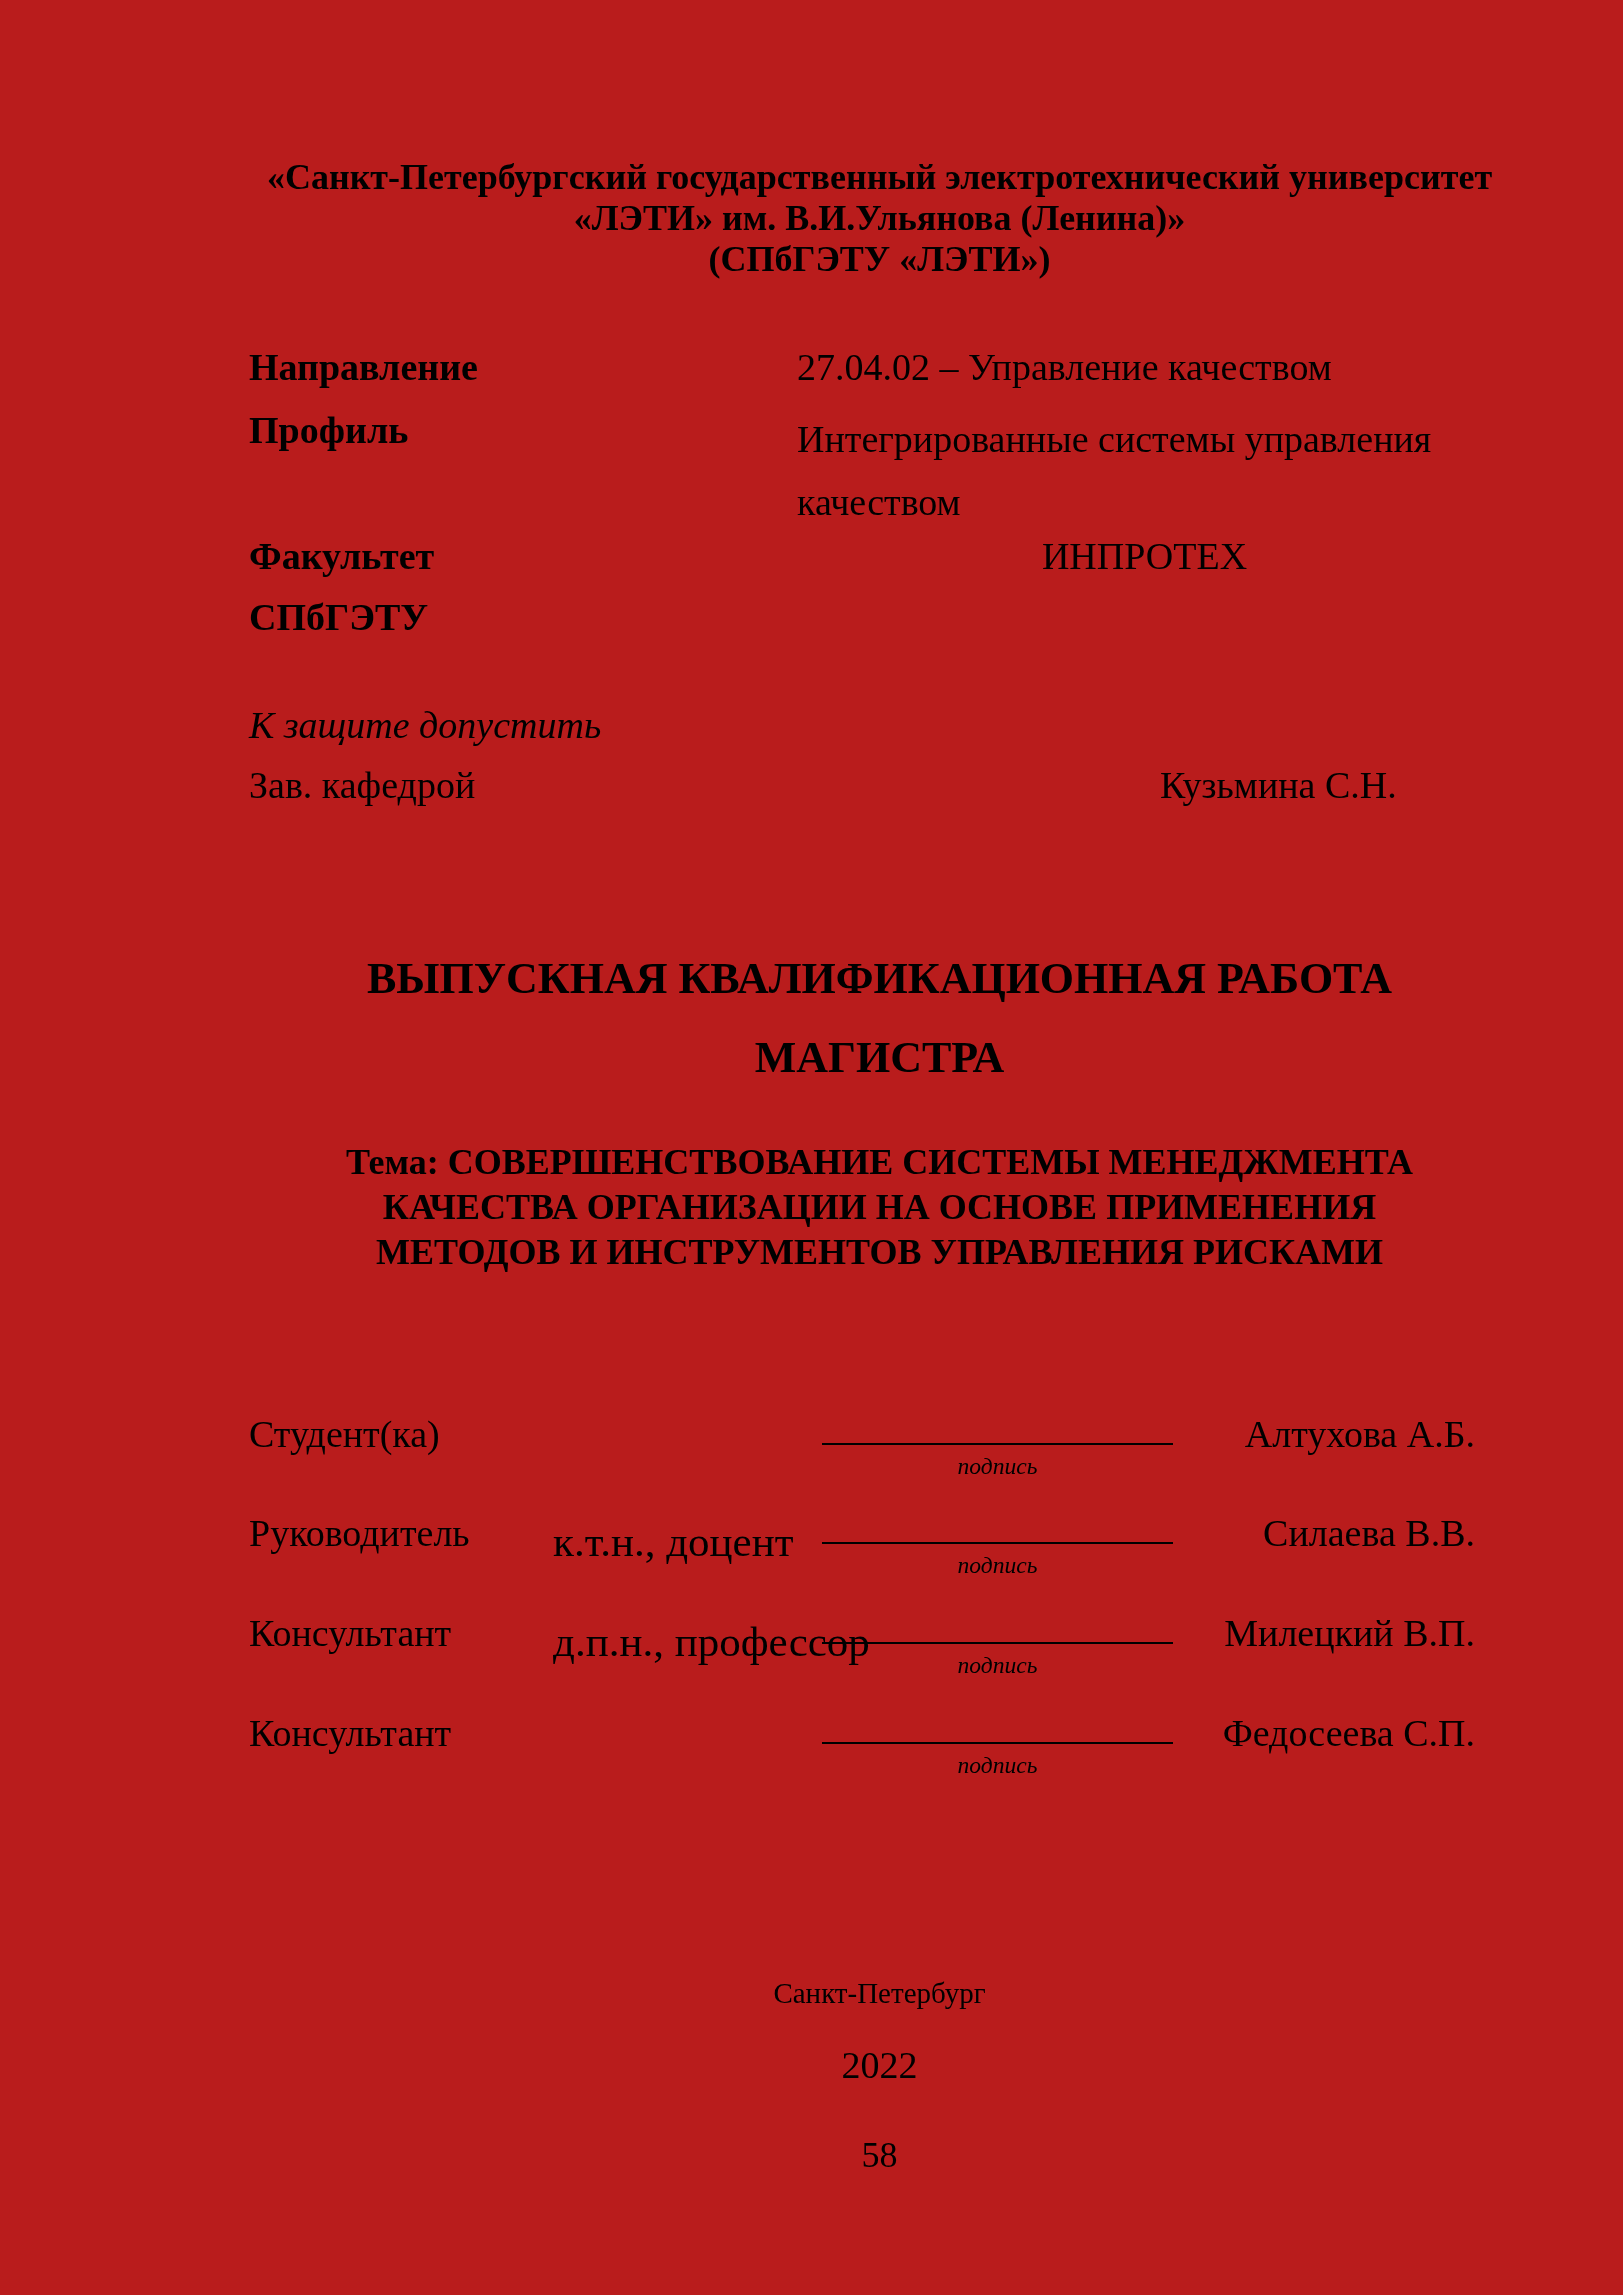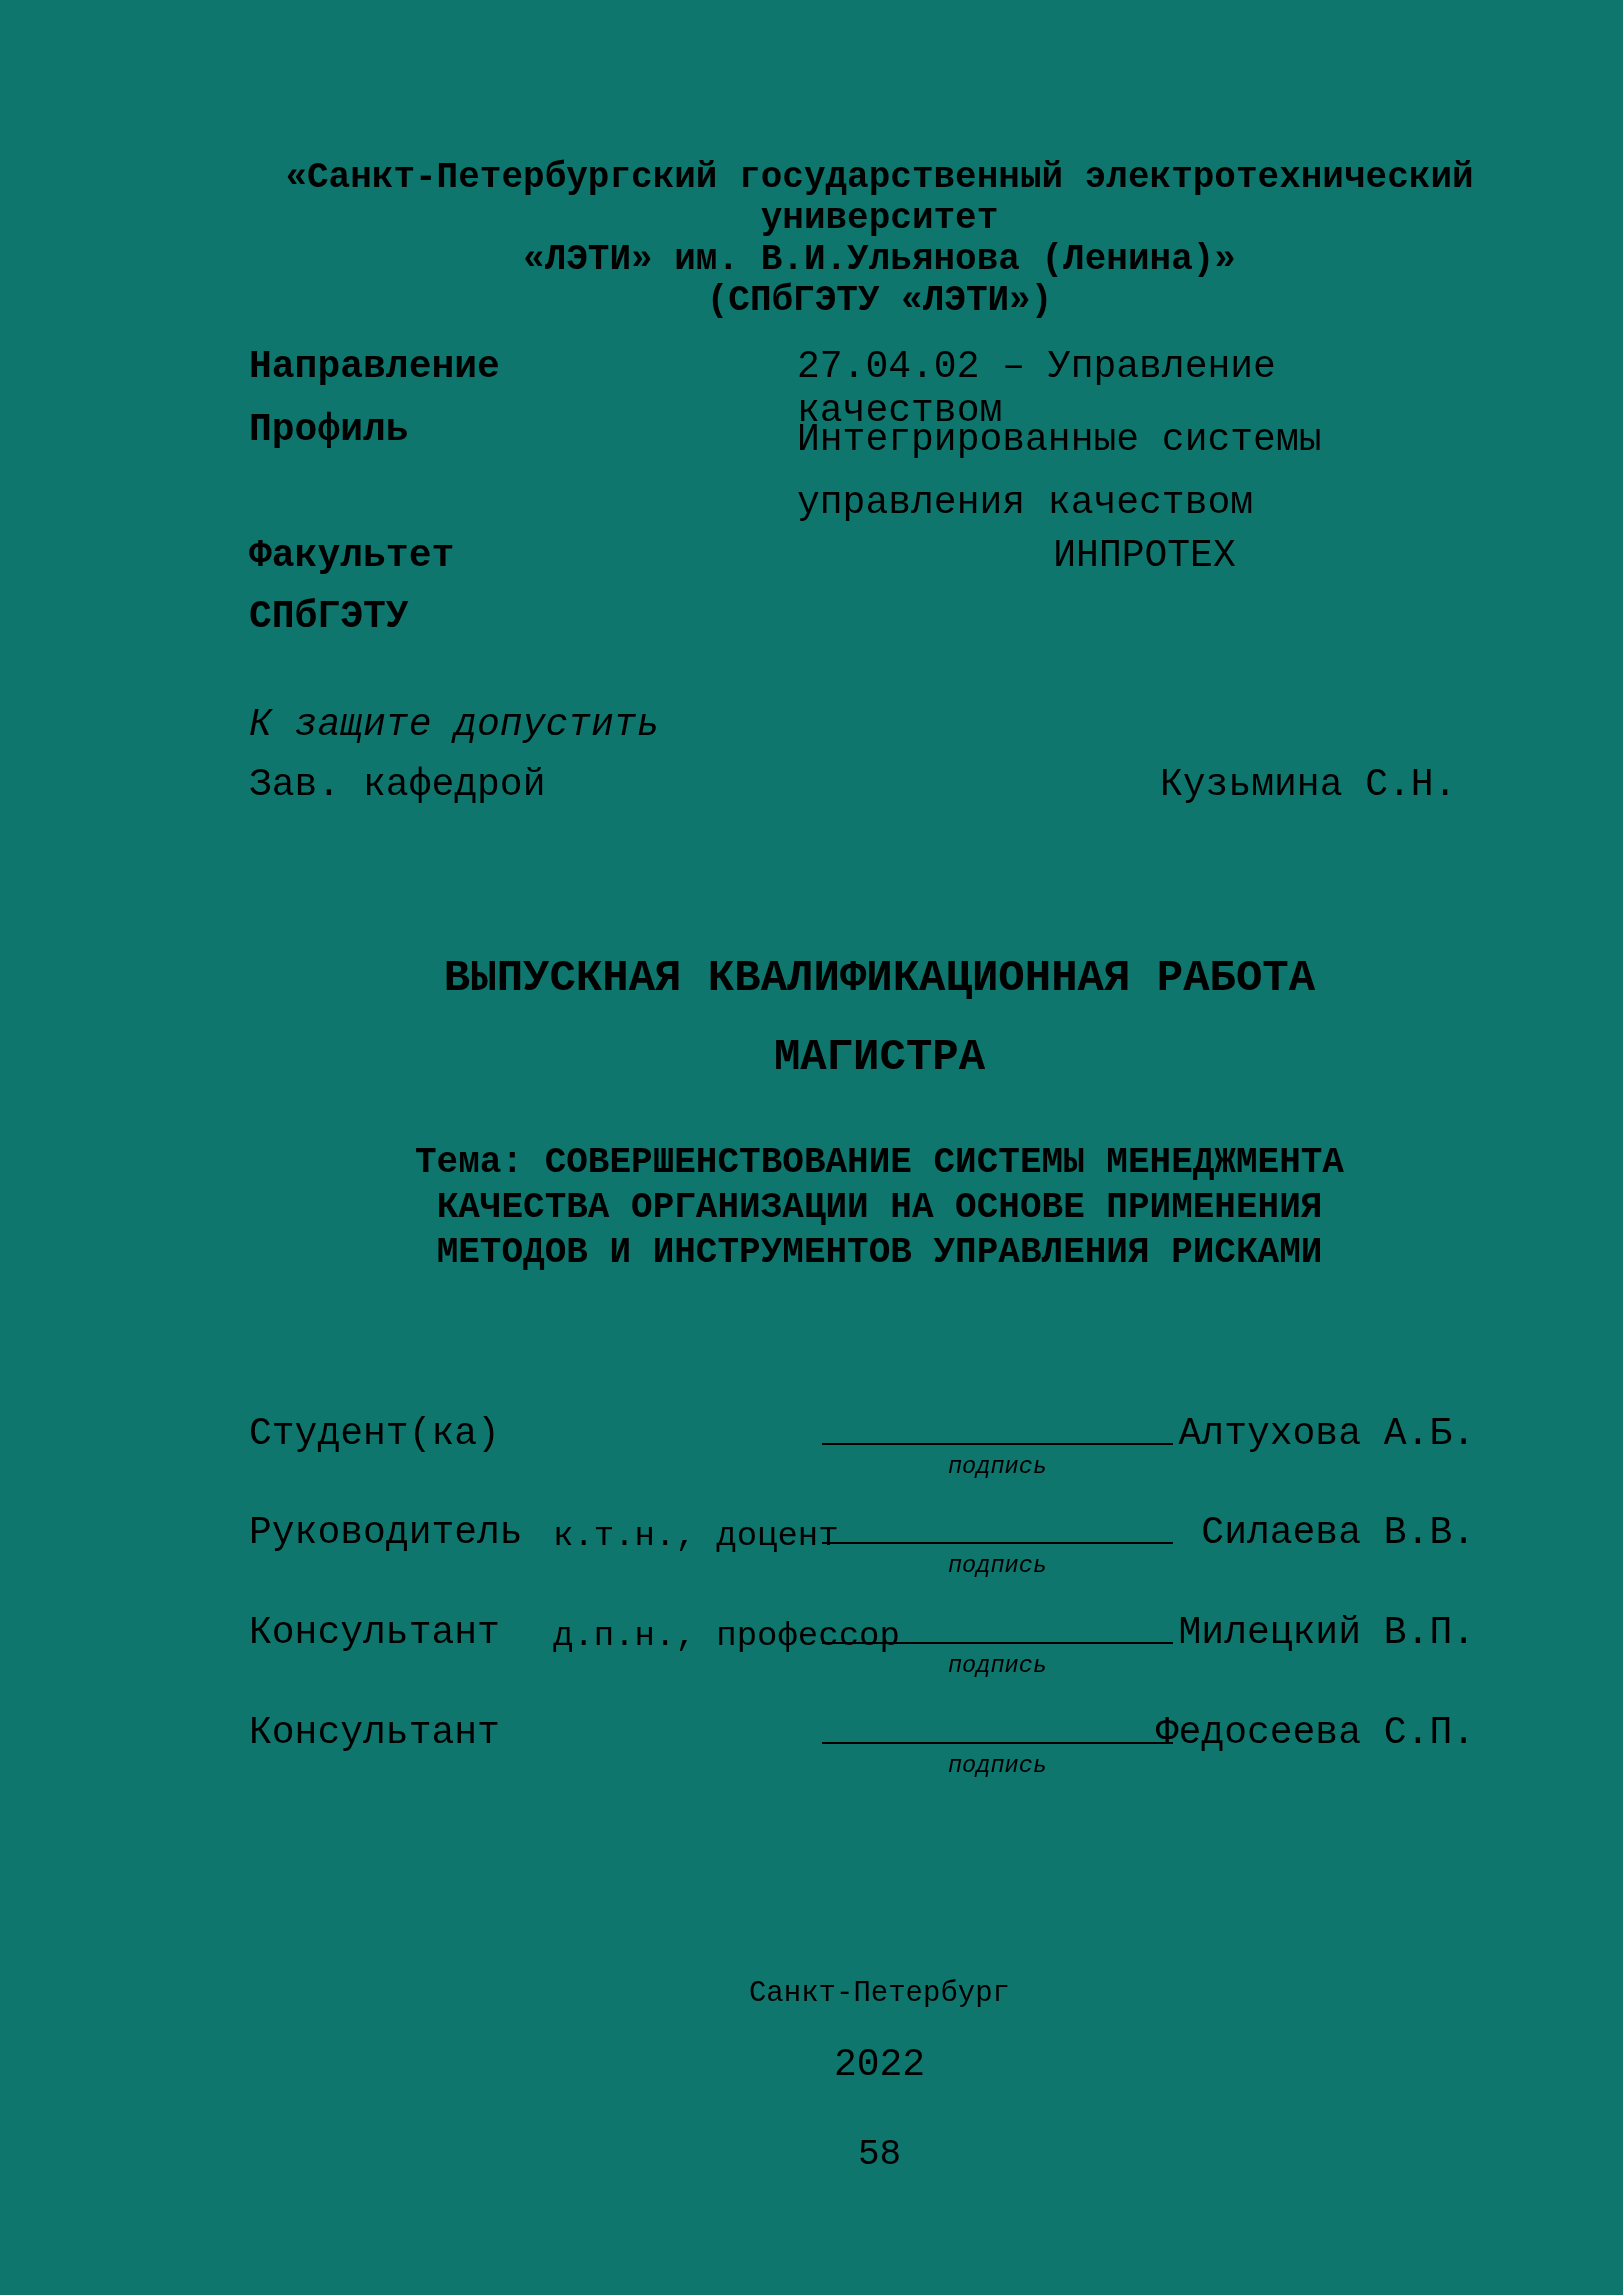--- a/index.html
+++ b/index.html
@@ -5,23 +5,23 @@
   html, body {
     margin: 0;
     padding: 0;
     background: #e8e8e8;
   }
   .page {
     position: relative;
     width: 1623px;
     height: 2295px;
     margin: 0 auto;
-    background: #0f766e;
+    background: #b91c1c;
     color: #000000;
-    font-family: Liberation Mono, monospace;
+    font-family: Liberation Serif, serif;
     overflow: hidden;
   }
   .abs { position: absolute; }
   .centered {
     left: 249px;
     width: 1261px;
     text-align: center;
   }
   
   .uni-header {
@@ -90,21 +90,21 @@
     position: absolute;
     left: 249px;
     top: 0;
     font-size: 38px;
     white-space: nowrap;
   }
   .sig-qual {
     position: absolute;
     left: 553px;
     top: 6.3px;
-    font-size: 34px;
+    font-size: 43px;
     white-space: nowrap;
   }
   .sig-line {
     position: absolute;
     left: 822px;
     top: 0;
     width: 351px;
     height: 31px;
     border-bottom: 2.4px solid #000000;
   }

